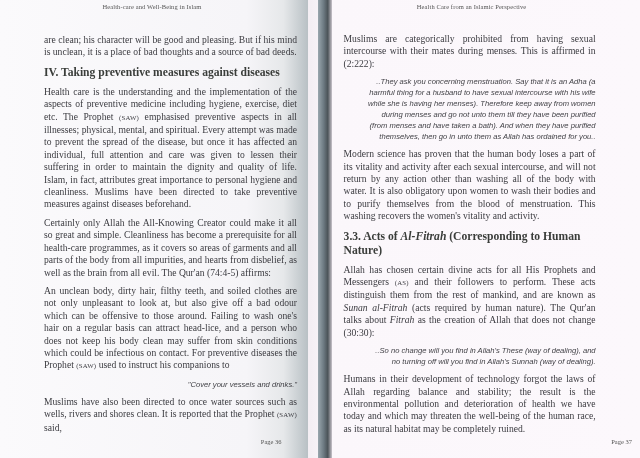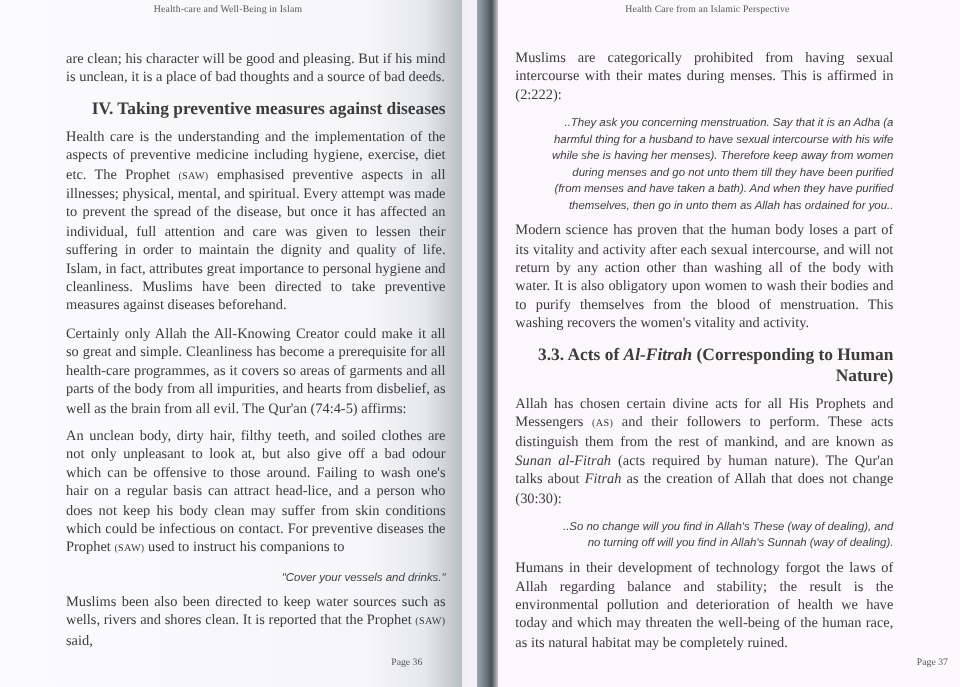--- a/index.html
+++ b/index.html
@@ -11,21 +11,21 @@
     .page-right { width: 348px; background: linear-gradient(to right, #f3eef3 0%, #fbf7fb 6%, #fcf8fc 100%); }
     .gutter-shadow { position: absolute; left: 318px; top: 0; width: 14px; height: 458px;
       background: linear-gradient(to right, #9aa7ae 0%, #6d7a82 40%, #4b5358 70%, #c9c4cb 100%); }
     .running-head { position: absolute; top: 3px; font-size: 6.5px; color: #555; width: 100%; text-align: center; letter-spacing: 0.1px; }
     .page-left .running-head { left: 0; width: 322px; padding-right: 18px; }
     .page-right .running-head { left: 0; width: 318px; padding-left: 10px; }
     .content { position: absolute; font-size: 9.6px; line-height: 12.4px; text-align: justify; color: #3b3b40; }
     .page-left .content { left: 44px; top: 34px; width: 253px; }
     .page-right .content { left: 36px; top: 33px; width: 252px; }
     p.body { margin-bottom: 6px; }
-    h2.section { font-size: 11.6px; font-weight: bold; color: #3a3d3a; margin: 7px 0 6px 0; line-height: 14px; text-align: right; }
+    h2.section { font-size: 11.6px; font-weight: bold; color: #3a3d3a; margin: 7px 0 6px 0; line-height: 14px; text-align: left; }
     h2.section i { font-style: italic; }
     .quote { font-family: "Liberation Sans", "DejaVu Sans", sans-serif; font-style: italic; font-size: 7.6px; line-height: 11px; color: #3f3f44; margin: 0 0 6px 22px; text-align: right; }
     .sc { font-size: 6.8px; letter-spacing: 0.2px; }
     .page-num { position: absolute; font-size: 6.5px; color: #555; }
     .page-left .page-num { right: 26px; top: 438px; }
     .page-right .page-num { right: 8px; top: 438px; }
     i.em { font-style: italic; }
   </style>
 </head>
 <body>
@@ -34,21 +34,21 @@
 
   <div class="page page-left">
     <div class="running-head">Health-care and Well-Being in Islam</div>
     <div class="content">
       <p class="body">are clean; his character will be good and pleasing. But if his mind is unclean, it is a place of bad thoughts and a source of bad deeds.</p>
       <h2 class="section">IV. Taking preventive measures against diseases</h2>
       <p class="body"><span>Health care is the understanding and the implementation of the aspects of preventive medicine including hygiene, exercise, diet etc. The Prophet </span><span class="sc">(SAW)</span><span> emphasised preventive aspects in all illnesses; physical, mental, and spiritual. Every attempt was made to prevent the spread of the disease, but once it has affected an individual, full attention and care was given to lessen their suffering in order to maintain the dignity and quality of life. Islam, in fact, attributes great importance to personal hygiene and cleanliness. Muslims have been directed to take preventive measures against diseases beforehand.</span></p>
       <p class="body">Certainly only Allah the All-Knowing Creator could make it all so great and simple. Cleanliness has become a prerequisite for all health-care programmes, as it covers so areas of garments and all parts of the body from all impurities, and hearts from disbelief, as well as the brain from all evil. The Qur'an (74:4-5) affirms:</p>
       <p class="body"><span>An unclean body, dirty hair, filthy teeth, and soiled clothes are not only unpleasant to look at, but also give off a bad odour which can be offensive to those around. Failing to wash one's hair on a regular basis can attract head-lice, and a person who does not keep his body clean may suffer from skin conditions which could be infectious on contact. For preventive diseases the Prophet </span><span class="sc">(SAW)</span><span> used to instruct his companions to</span></p>
       <div class="quote">"Cover your vessels and drinks."</div>
-      <p class="body"><span>Muslims been also been directed to keep water sources such as wells, rivers and shores clean. It is reported that the Prophet </span><span class="sc">(SAW)</span><span> said,</span></p>
+      <p class="body"><span>Muslims have also been directed to once water sources such as wells, rivers and shores clean. It is reported that the Prophet </span><span class="sc">(SAW)</span><span> said,</span></p>
 
     </div>
     <div class="page-num">Page 36</div>
   </div>
 
   <div class="page page-right">
     <div class="running-head">Health Care from an Islamic Perspective</div>
     <div class="content">
       <p class="body">Muslims are categorically prohibited from having sexual intercourse with their mates during menses. This is affirmed in (2:222):</p>
       <div class="quote">..They ask you concerning menstruation. Say that it is an Adha (a harmful thing for a husband to have sexual intercourse with his wife while she is having her menses). Therefore keep away from women during menses and go not unto them till they have been purified (from menses and have taken a bath). And when they have purified themselves, then go in unto them as Allah has ordained for you..</div>

